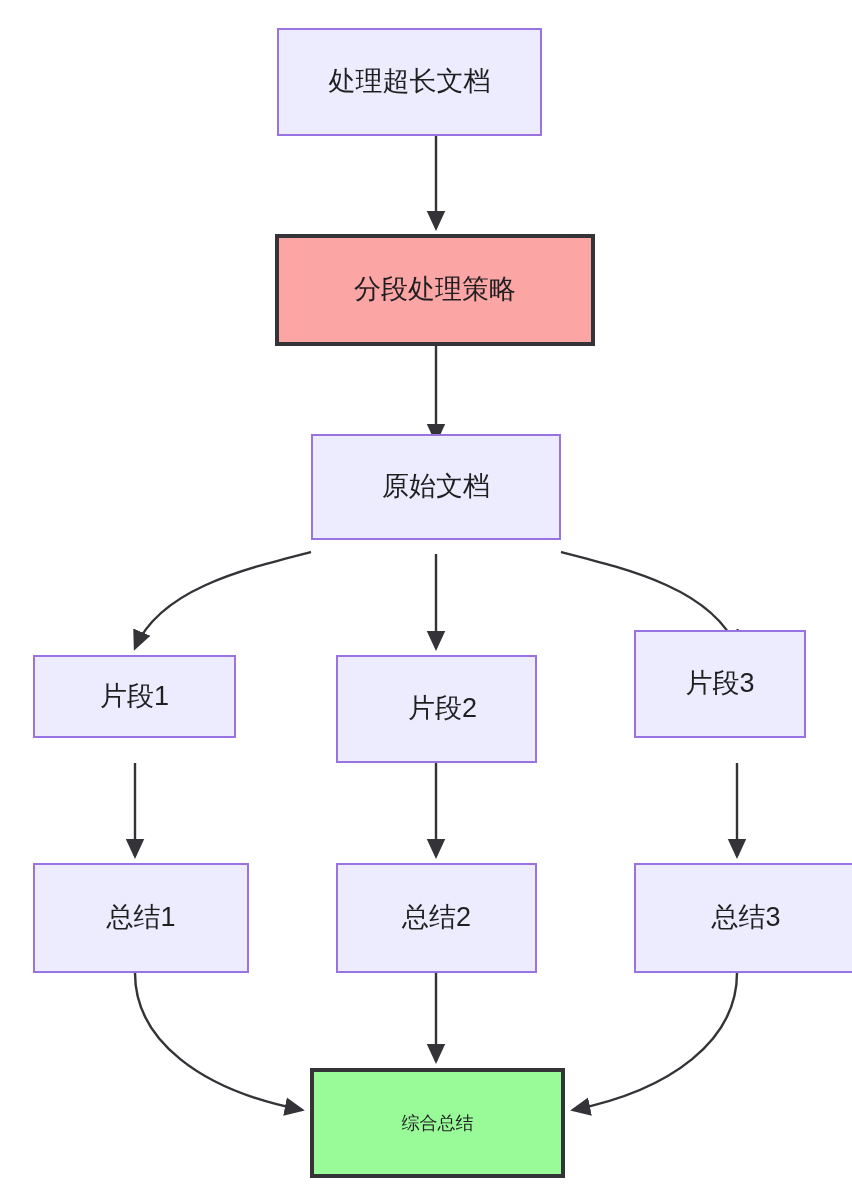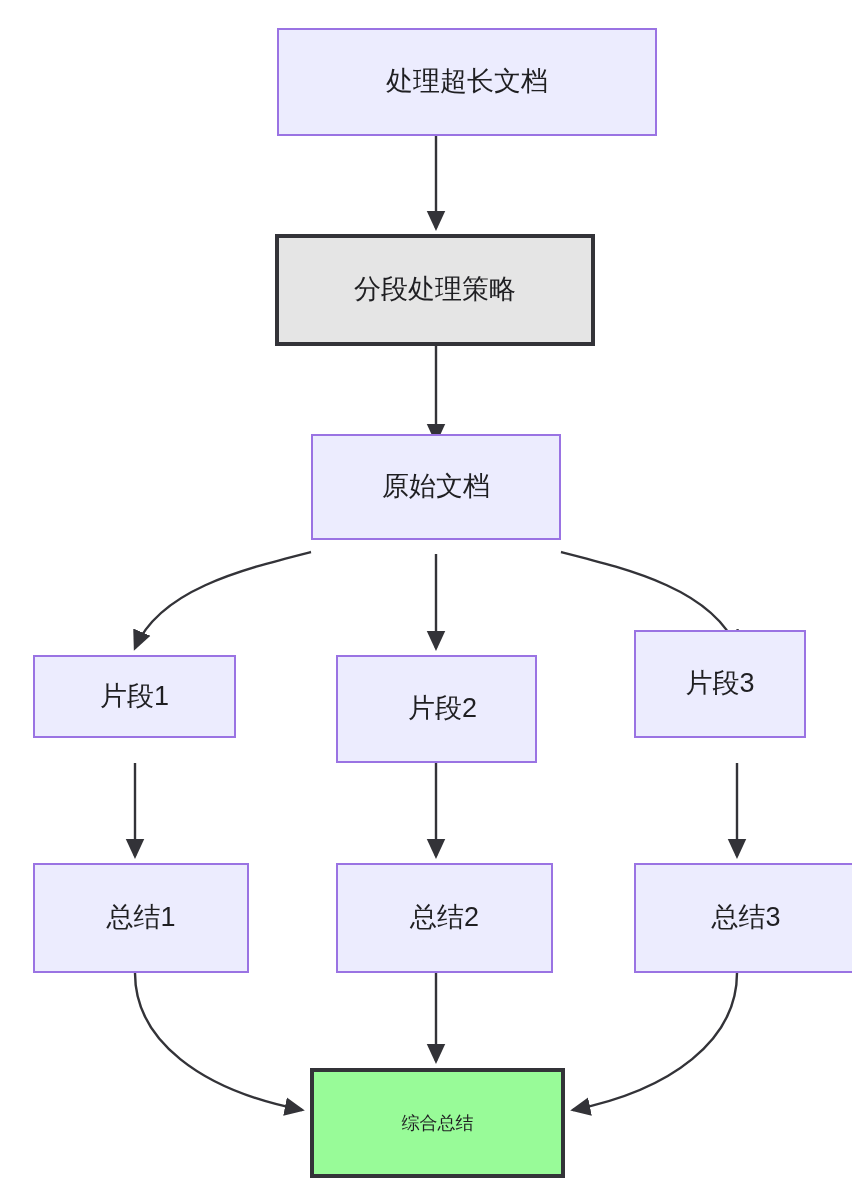--- a/index.html
+++ b/index.html
@@ -36,21 +36,21 @@
     color: #1f1f22;
     line-height: 1.25;
     white-space: nowrap;
   }
   .node-normal {
     background: #ececfe;
     border: 2px solid #9a73e3;
     font-size: 27px;
   }
   .node-highlight {
-    background: #e5e5e5;
+    background: #fca5a5;
     border: 4px solid #333338;
     font-size: 27px;
   }
   .node-final {
     background: #98fb98;
     border: 4px solid #333338;
     font-size: 18px;
   }
   .node-label {
     pointer-events: none;
@@ -76,42 +76,42 @@
         <path d="M 135 763 L 135 856" fill="none" stroke="#333338" stroke-width="2.4" marker-end="url(#arrowhead)"></path>
         <path d="M 436 763 L 436 856" fill="none" stroke="#333338" stroke-width="2.4" marker-end="url(#arrowhead)"></path>
         <path d="M 737 763 L 737 856" fill="none" stroke="#333338" stroke-width="2.4" marker-end="url(#arrowhead)"></path>
         <path d="M 135 973 C 135 1040, 200 1090, 302 1110" fill="none" stroke="#333338" stroke-width="2.4" marker-end="url(#arrowhead)"></path>
         <path d="M 436 973 L 436 1061" fill="none" stroke="#333338" stroke-width="2.4" marker-end="url(#arrowhead)"></path>
         <path d="M 737 973 C 737 1040, 672 1090, 573 1110" fill="none" stroke="#333338" stroke-width="2.4" marker-end="url(#arrowhead)"></path>
       </g>
   </svg>
 
   <div id="node-layer">
-      <div class="node node-normal" style="left: 277px; top: 28px; width: 380px; height: 108px;">
+      <div class="node node-normal" style="left: 277px; top: 28px; width: 265px; height: 108px;">
         <span class="node-label">处理超长文档</span>
       </div>
       <div class="node node-highlight" style="left: 275px; top: 234px; width: 320px; height: 112px;">
         <span class="node-label">分段处理策略</span>
       </div>
       <div class="node node-normal" style="left: 311px; top: 434px; width: 250px; height: 106px;">
         <span class="node-label">原始文档</span>
       </div>
       <div class="node node-normal" style="left: 33px; top: 655px; width: 203px; height: 83px;">
         <span class="node-label">片段1</span>
       </div>
       <div class="node node-normal" style="left: 336px; top: 655px; width: 201px; height: 108px; padding-left: 12px;">
         <span class="node-label">片段2</span>
       </div>
       <div class="node node-normal" style="left: 634px; top: 630px; width: 172px; height: 108px;">
         <span class="node-label">片段3</span>
       </div>
       <div class="node node-normal" style="left: 33px; top: 863px; width: 216px; height: 110px;">
         <span class="node-label">总结1</span>
       </div>
-      <div class="node node-normal" style="left: 336px; top: 863px; width: 217px; height: 110px;">
+      <div class="node node-normal" style="left: 336px; top: 863px; width: 201px; height: 110px;">
         <span class="node-label">总结2</span>
       </div>
       <div class="node node-normal" style="left: 634px; top: 863px; width: 224px; height: 110px;">
         <span class="node-label">总结3</span>
       </div>
       <div class="node node-final" style="left: 310px; top: 1068px; width: 255px; height: 110px;">
         <span class="node-label">综合总结</span>
       </div>
     </div>
 

